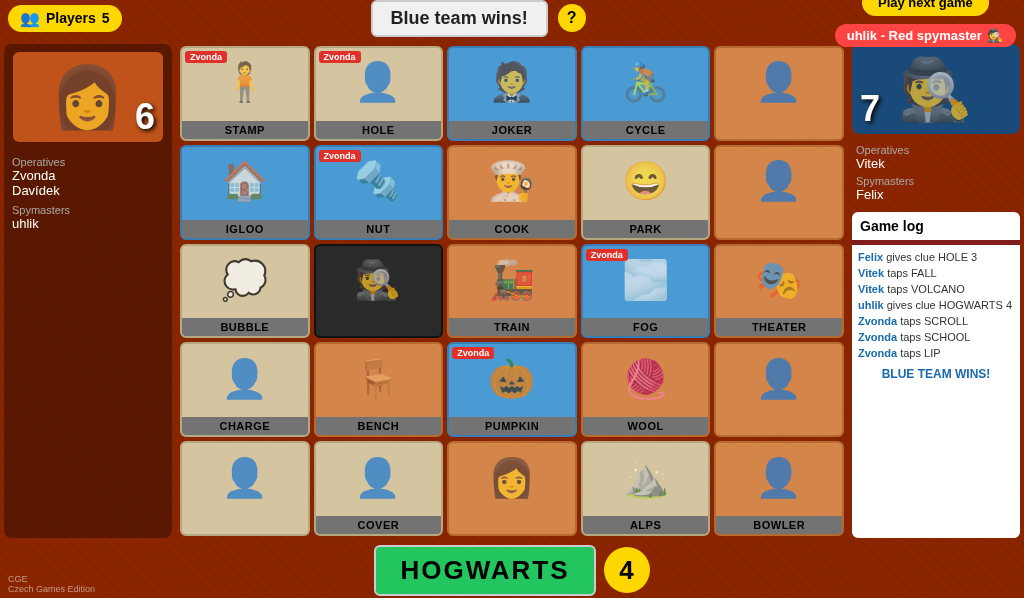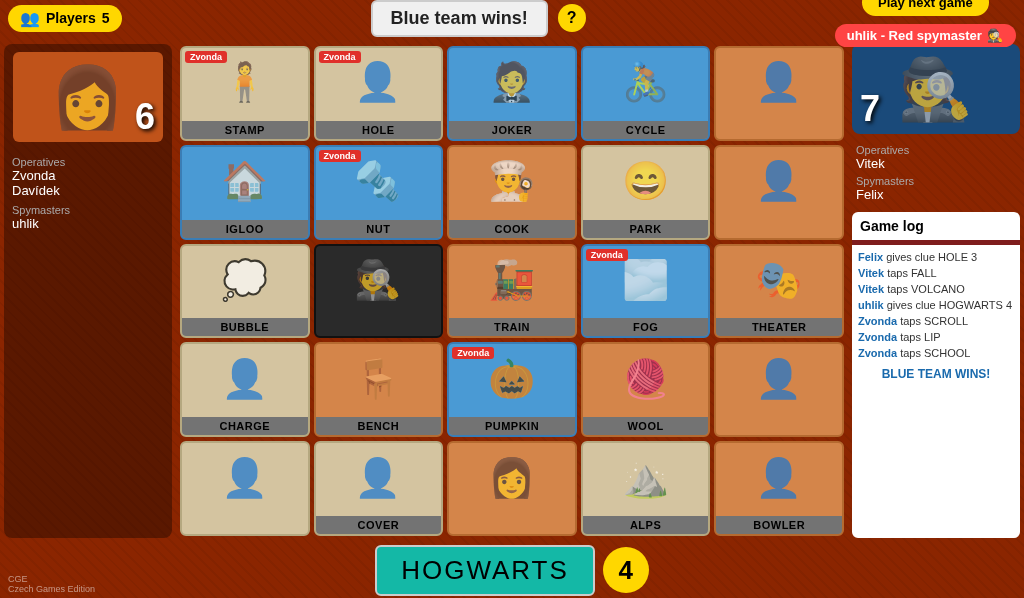--- a/index.html
+++ b/index.html
@@ -261,26 +261,26 @@
     .clue-bar {
       position: absolute;
       bottom: 0; left: 0; right: 0;
       height: 56px;
       display: flex;
       align-items: center;
       justify-content: center;
       gap: 8px;
     }
     .clue-word {
-      background: #14b8a6;
+      background: #22c55e;
       border: 2px solid #ccc;
       border-radius: 6px;
       padding: 8px 24px;
       font-size: 26px;
-      font-weight: normal;
+      font-weight: bold;
       letter-spacing: 2px;
     }
     .clue-number {
       background: #FFD700;
       border-radius: 50%;
       width: 46px; height: 46px;
       display: flex; align-items: center; justify-content: center;
       font-size: 26px;
       font-weight: bold;
     }
@@ -355,22 +355,22 @@
     <div class="name">Felix</div>
   </div>
   <div class="game-log">
     <div class="game-log-title">Game log</div>
     <div class="game-log-entries" id="log-entries">
         <div class="log-entry"><span class="actor">Felix</span> gives clue HOLE 3</div>
         <div class="log-entry"><span class="actor">Vitek</span> taps FALL</div>
         <div class="log-entry"><span class="actor">Vitek</span> taps VOLCANO</div>
         <div class="log-entry"><span class="actor">uhlik</span> gives clue HOGWARTS 4</div>
         <div class="log-entry"><span class="actor">Zvonda</span> taps SCROLL</div>
+        <div class="log-entry"><span class="actor">Zvonda</span> taps SCHOOL</div>
         <div class="log-entry"><span class="actor">Zvonda</span> taps LIP</div>
-        <div class="log-entry"><span class="actor">Zvonda</span> taps SCHOOL</div>
         <div class="log-entry blue-win">BLUE TEAM WINS!</div>
       </div>
   </div>
 </div>
 
 <div class="grid-area" id="card-grid">
     <div class="card card-beige">
       <div class="card-image">
         <span class="card-fig">🧍</span>
       </div>

